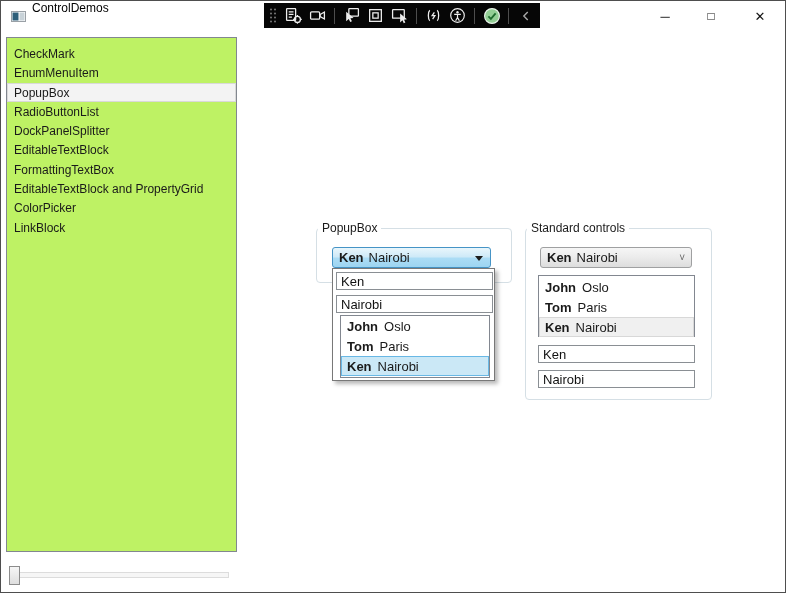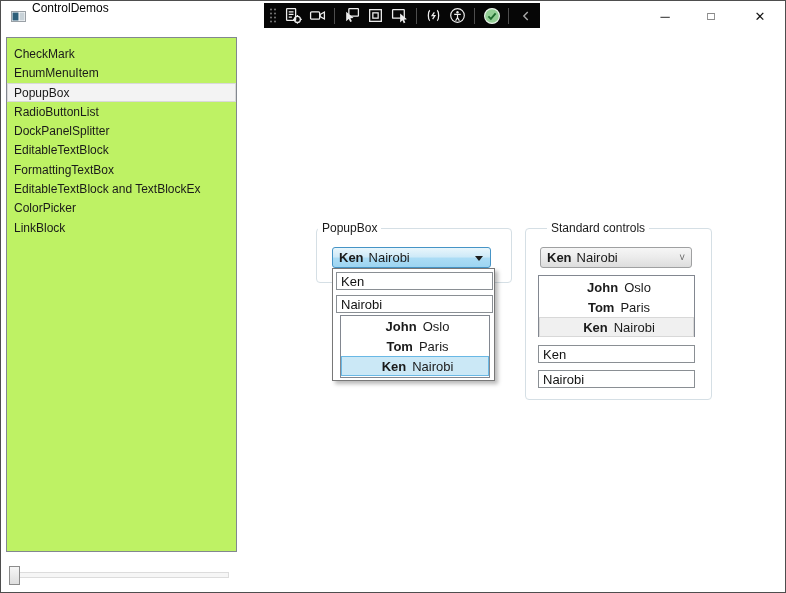--- a/index.html
+++ b/index.html
@@ -34,21 +34,21 @@
     height:19.3px;line-height:18px;font-size:12px;padding-left:6px;
     border:1px solid transparent;white-space:nowrap;
   }
   .side-item.sel{background:#f3f3f3;border:1px solid #d9d9d9;}
   
   .groupbox{position:absolute;border:1px solid #d5dfe5;border-radius:4px;background:transparent;}
   .gb-popup{left:315px;top:227px;width:196px;height:55px;}
   .gb-std{left:524px;top:227px;width:187px;height:172px;}
   .gb-label{position:absolute;top:220px;background:#fff;padding:0 4px;font-size:12px;line-height:14px;color:#1a1a1a;z-index:2;}
   .gb-label.popup{left:317px;}
-  .gb-label.std{left:546px;}
+  .gb-label.std{left:526px;}
   
   .combo{
     position:absolute;height:21px;border-radius:3px;display:flex;align-items:center;
     padding:0 6px;font-size:13px;
   }
   .combo .nm{font-weight:bold;margin-right:5px;}
   .combo-blue{
     left:331px;top:246px;width:159px;
     border:1px solid #4694c6;
     background:linear-gradient(#e9f6fc 0%,#cfeaf8 45%,#abdcf5 55%,#9dd5f2 100%);
@@ -69,21 +69,21 @@
     border:1px solid #787878;box-shadow:3px 3px 4px rgba(0,0,0,0.28);z-index:10;
   }
   .txt{
     position:absolute;border:1px solid #8a8f94;background:#fff;font-family:"Liberation Sans",sans-serif;
     font-size:13px;padding:0 0 0 4px;color:#111;outline:none;
   }
   .popup-panel .t1{left:3px;top:3px;width:157px;height:18px;}
   .popup-panel .t2{left:3px;top:26px;width:157px;height:18px;}
   .listbox{position:absolute;background:#fff;border:1px solid #828790;}
   .pp-list{left:7px;top:46px;width:150px;height:63px;padding-top:0;}
-  .row{height:20px;line-height:19px;font-size:13px;padding-left:5px;border:1px solid transparent;white-space:nowrap;text-align:center;}
+  .row{height:20px;line-height:19px;font-size:13px;padding-left:5px;border:1px solid transparent;white-space:nowrap;}
   .row .nm{font-weight:bold;margin-right:6px;}
   .row.sel-blue{background:#cbe8f6;border:1px solid #69b8e5;}
   .row.sel-gray{background:#f0f0f0;border:1px solid #d8d8d8;}
   
   .std-list{left:537px;top:274px;width:157px;height:62px;padding-top:1px;}
   .std-t1{left:537px;top:344px;width:157px;height:18px;}
   
   .slider-track{position:absolute;left:8px;top:571px;width:220px;height:6px;background:#f6f6f6;border:1px solid #dcdcdc;}
   .slider-thumb{
     position:absolute;left:8px;top:565px;width:11px;height:19px;
@@ -194,21 +194,21 @@
   </div>
 
   <div class="sidebar">
     <div class="side-item">CheckMark</div>
     <div class="side-item">EnumMenuItem</div>
     <div class="side-item sel">PopupBox</div>
     <div class="side-item">RadioButtonList</div>
     <div class="side-item">DockPanelSplitter</div>
     <div class="side-item">EditableTextBlock</div>
     <div class="side-item">FormattingTextBox</div>
-    <div class="side-item">EditableTextBlock and TextBlockEx</div>
+    <div class="side-item">EditableTextBlock and PropertyGrid</div>
     <div class="side-item">ColorPicker</div>
     <div class="side-item">LinkBlock</div>
   </div>
 
   <span class="gb-label popup">PopupBox</span>
   <div class="groupbox gb-popup"></div>
 
   <div class="combo combo-blue">
     <span class="nm">Ken</span>
     <span>Nairobi</span>

